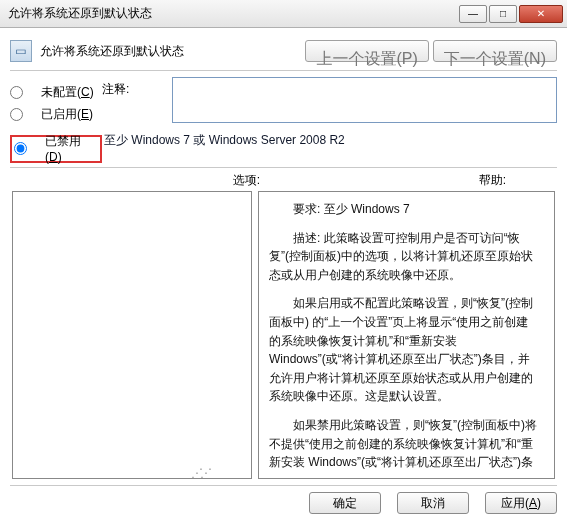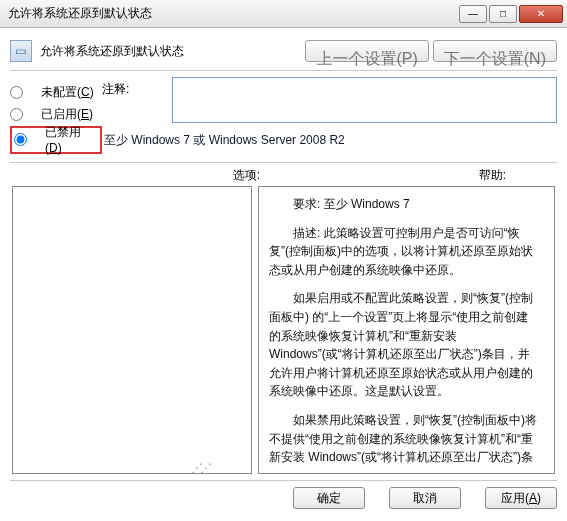--- a/index.html
+++ b/index.html
@@ -14,39 +14,39 @@
 .header-icon { width: 22px; height: 22px; border: 1px solid #8aa6c1; background: linear-gradient(#e8f0f7,#c9dbed); display: flex; align-items: center; justify-content: center; font-size: 12px; color: #2a5a8a; }
 .header-title { flex: 1; }
 .navbtns { display: flex; gap: 4px; }
 .navbtn { height: 22px; padding: 8px 10px; border: 1px solid #a0a0a0; background: linear-gradient(#fdfdfd,#e8e8e8); color: #888; border-radius: 3px; font-size: 16px; line-height: 20px; }
 .hr { height: 1px; background: #c9c9c9; margin: 2px 0 6px 0; }
 .config-area { display: flex; }
 .radios { width: 92px; padding-top: 4px; }
 .radio-row { display: flex; align-items: center; height: 22px; gap: 16px; }
 .radio-row input { margin: 0 2px 0 0; }
 .radio-row .u { text-decoration: underline; }
-.red-box { border: 2px solid #d33; padding: 0 4px 2px 2px; display: inline-block; margin-top: 1px; }
+.red-box { border: 2px solid #d33; padding: 0 4px 2px 2px; display: inline-block; margin-top: 10px; }
 .right-col { flex: 1; }
 .fld-row { display: flex; align-items: flex-start; margin-bottom: 6px; }
 .fld-label { width: 70px; padding-top: 4px; color: #000000; }
 .comment-box { flex: 1; height: 46px; border: 1px solid #7a9ac0; background: #fff; padding: 2px 4px; resize: none; font-family: inherit; font-size: 12px; }
 .platform-val { flex: 1; background: #fff; padding: 3px 2px; color: #0f172a; }
 .hr2 { height: 1px; background: #c9c9c9; margin: 4px 0 4px 0; }
 .mid-labels { display: flex; margin: 2px 0 2px 4px; text-align: right; }
 .mid-labels .lab { width: 246px; }
 .panes { display: flex; gap: 6px; padding: 0 2px; }
 .pane { border: 1px solid #888; background: #fff; height: 288px; overflow: hidden; position: relative; }
 .pane.left { width: 240px; }
 .pane.right { flex: 1; padding: 8px 10px; line-height: 1.55; color: #111; }
 .pane.right p { margin-bottom: 10px; text-indent: 2em; }
 .pane.right p.first { text-indent: 2em; }
 .pane .scroll { height: 100%; overflow-y: auto; padding-right: 4px; }
 .resize-grip { position: absolute; left: 178px; bottom: 0; width: 20px; height: 12px; color: #999; font-size: 12px; letter-spacing: -3px; pointer-events: none; }
 .hr3 { height: 1px; background: #c9c9c9; margin: 6px 0 6px 0; }
-.footer { display: flex; justify-content: flex-end; gap: 24px; padding: 0 10px 8px 0; }
+.footer { display: flex; justify-content: flex-end; gap: 16px; padding: 0 10px 8px 0; }
 .btn { height: 22px; min-width: 72px; padding: 0 10px; border: 1px solid #8a8a8a; background: linear-gradient(#fdfdfd,#e6e6e6); border-radius: 3px; font-size: 12px; line-height: 20px; }
 .btn .u { text-decoration: underline; }
 .grey { color: #777; }
 </style>
 </head>
 <body>
 
 <div class="titlebar">
   <span class="title">允许将系统还原到默认状态</span>
   <div class="winbtns">

